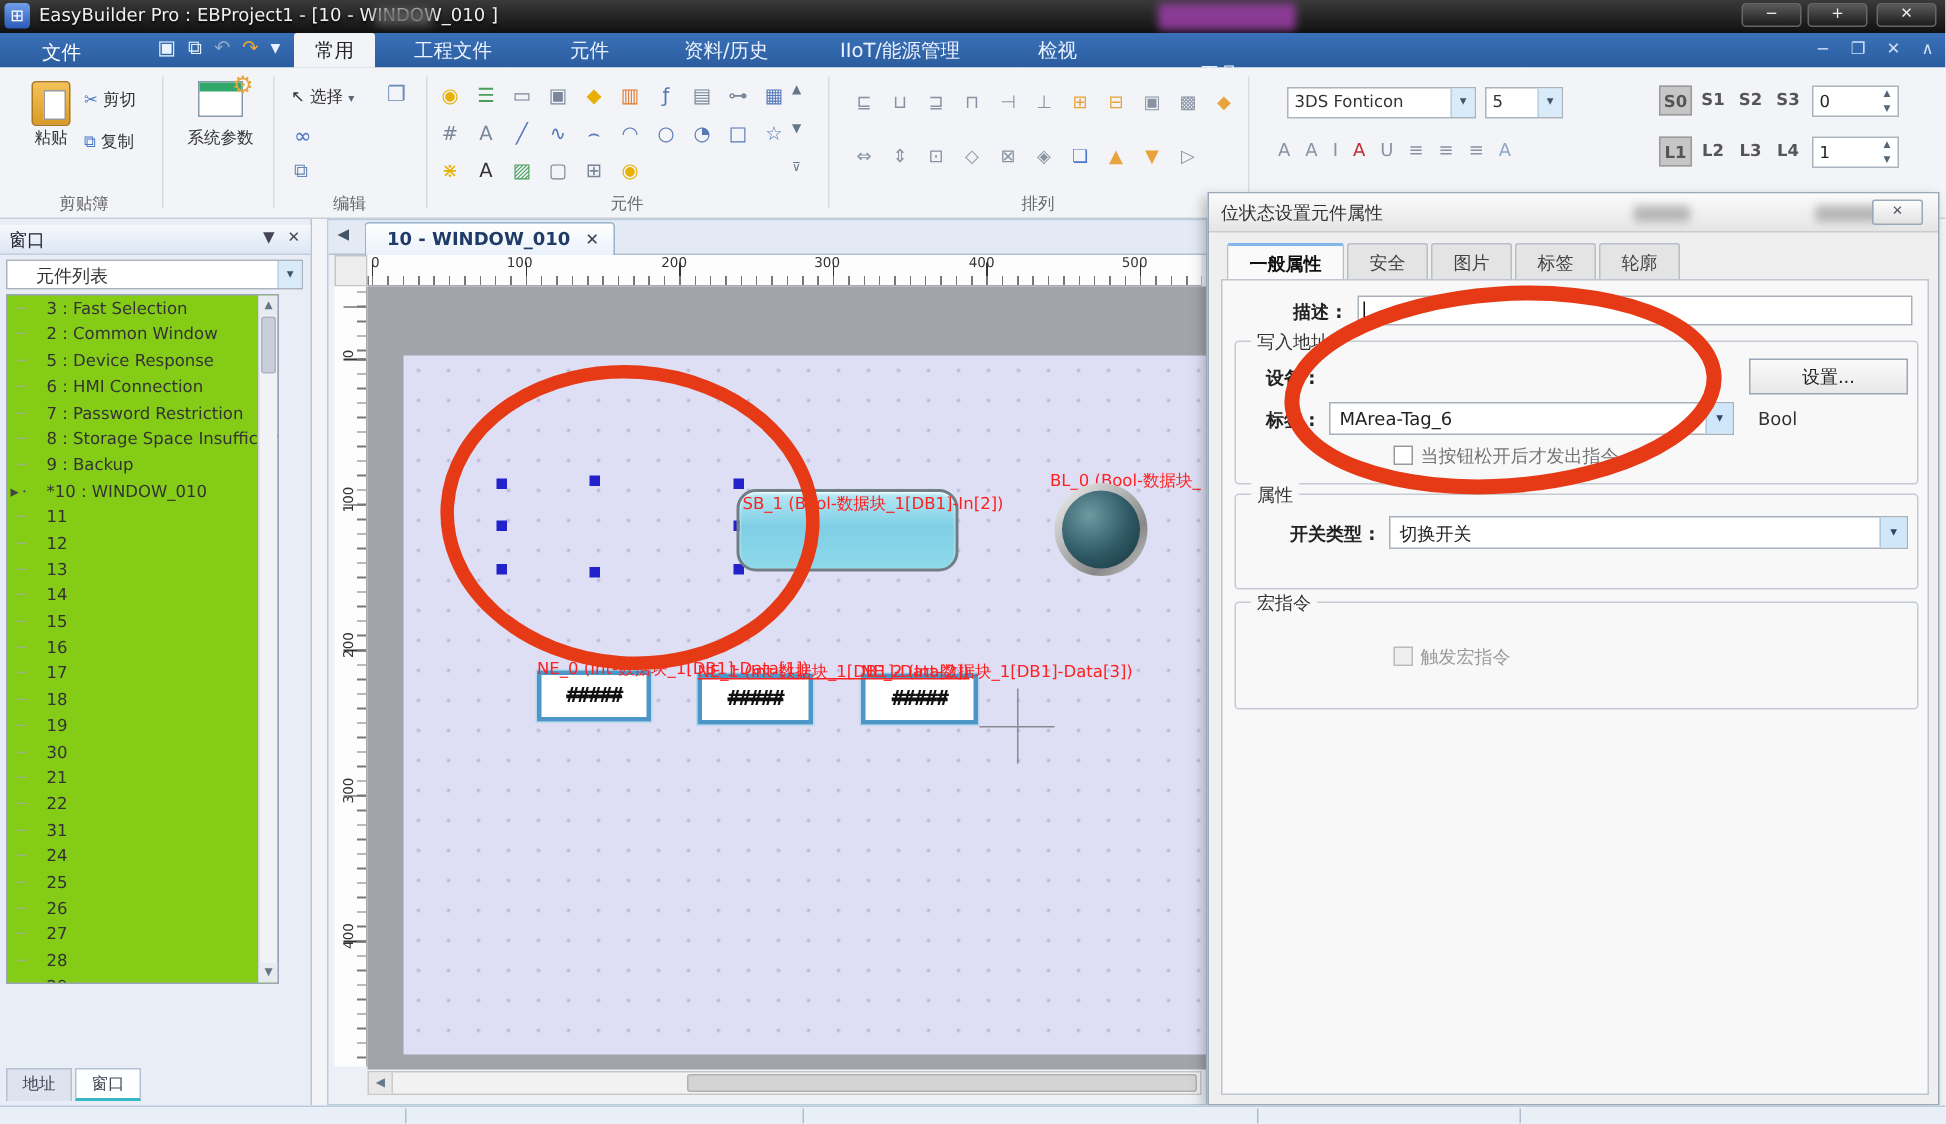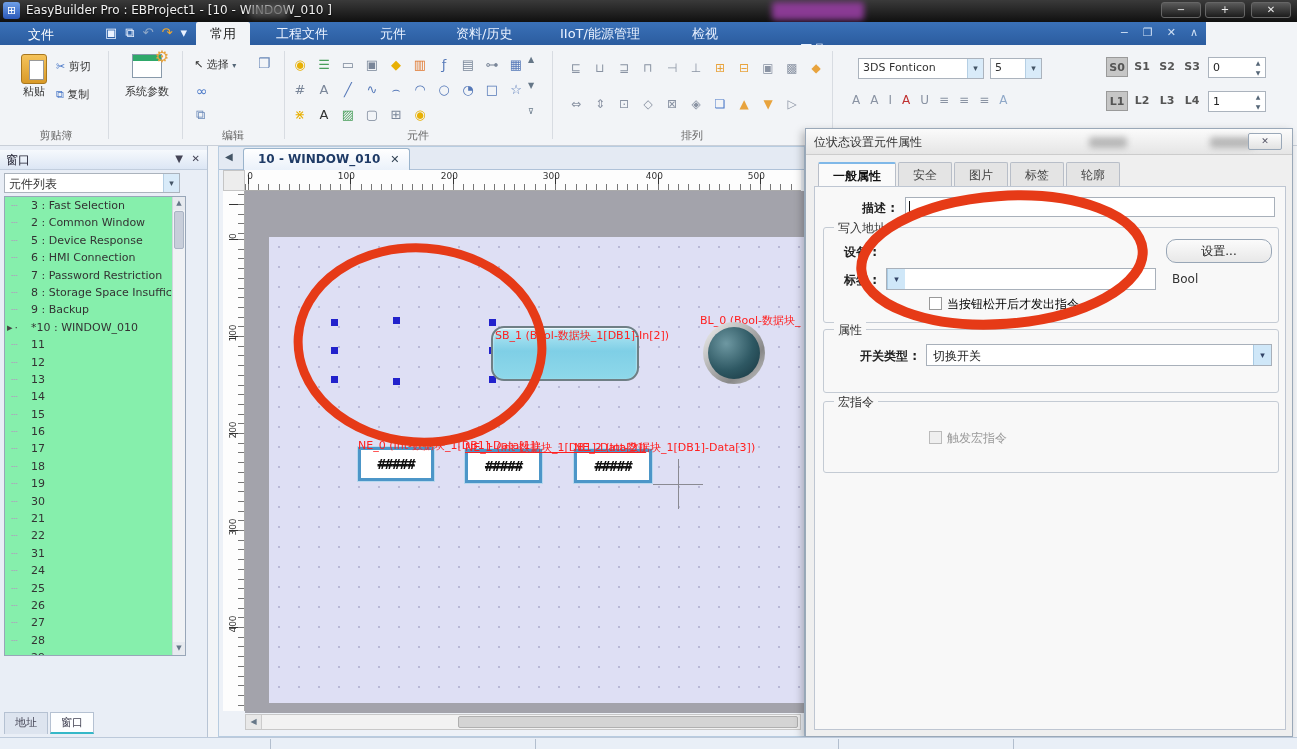--- a/index.html
+++ b/index.html
@@ -9,21 +9,21 @@
 
   
   #titlebar { position:absolute; left:0; top:0; width:1297px; height:22px;
     background:linear-gradient(#3a3a3a,#101010); color:#E8E8E8; }
   #titlebar .appico { position:absolute; left:3px; top:2px; width:17px; height:17px; background:linear-gradient(#6FA0E8,#2B58B8); border-radius:3px; color:#fff; font-size:11px; text-align:center; line-height:17px; }
   #titlebar .ttext { position:absolute; left:26px; top:3px; font-size:12px; color:#F0F0F0; text-shadow:0 1px 2px #000; white-space:nowrap; }
   .blur-blob { position:absolute; filter:blur(3px); border-radius:3px; opacity:.85; }
   .winbtn { position:absolute; top:2px; width:40px; height:16px; background:linear-gradient(#5a5a5a,#1c1c1c); border:1px solid #666; border-radius:3px; color:#eee; font-size:10px; text-align:center; line-height:14px; }
 
   
-  #menubar { position:absolute; left:0; top:22px; width:1206px; height:23px; background:linear-gradient(#3A71B8,#2B5C9F);text-decoration:underline; }
+  #menubar { position:absolute; left:0; top:22px; width:1297px; height:23px; background:linear-gradient(#3A71B8,#2B5C9F);text-decoration:underline; }
   .menu-file { position:absolute; left:10px; top:2px; padding:2px 18px; color:#fff; font-size:13px; }
   .quick { position:absolute; left:105px; top:2px; display:flex; gap:8px; }
   .quick span { font-size:13px; line-height:18px; }
   .mtab { position:absolute; top:0; height:23px; padding:3px 14px 0; color:#EAF2FF; font-size:13px; white-space:nowrap; }
   .mtab.active { background:#F2F4F7; color:#222; border-radius:2px 2px 0 0; }
   .menu-ctrls { position:absolute; right:8px; top:4px; display:flex; gap:14px; color:#CFE0F5; font-size:11px; }
 
   
   #ribbon { position:absolute; left:0; top:45px; width:1297px; height:101px; background:#F2F4F7; border-bottom:1px solid #C9CFD8; }
   .rsep { position:absolute; top:6px; width:1px; height:88px; background:#D8DCE2; }
@@ -45,22 +45,22 @@
   .stbtn.active { background:#C6C6C6; border:1px solid #9A9A9A; }
   .spin { position:absolute; width:58px; height:21px; background:#fff; border:1px solid #ABB3BD; }
   .spin .v { position:absolute; left:4px; top:3px; font-size:11px; }
   .spin .up,.spin .dn { position:absolute; right:1px; width:12px; height:9px; font-size:6px; text-align:center; line-height:9px; color:#567; }
   .spin .up { top:0; } .spin .dn { bottom:0; }
 
   
   #sidebar { position:absolute; left:0; top:146px; width:208px; height:591px; background:#E9EEF6; border-right:1px solid #B8C4D4; }
   .sb-head { position:absolute; left:0; top:4px; width:207px; height:20px; background:linear-gradient(#F6F9FD,#DCE6F4); border-bottom:1px solid #C2CEDE; font-size:12px; color:#223; padding:2px 6px; }
   .sb-head .hic { position:absolute; top:3px; font-size:10px; color:#445; }
-  .sb-combo { left:4px; top:27px; width:176px; height:20px; }
-  .sb-list { position:absolute; left:4px; top:50px; width:182px; height:460px; background:#86efac; border:1px solid #98A6B8; overflow:hidden; }
+  .sb-combo { left:4px; top:27px; width:198px; height:20px;padding-left:15px; }
+  .sb-list { position:absolute; left:4px; top:50px; width:182px; height:460px; background:#84cc16; border:1px solid #98A6B8; overflow:hidden; }
   .tnode { position:relative; height:17.4px; line-height:17.4px; font-size:11px; color:#333; padding-left:26px; white-space:nowrap; }
   .tnode::before { content:"\2504"; position:absolute; left:6px; color:#AAB; }
   .tnode.current::before { content:"\25B8\00B7"; color:#444; left:2px; letter-spacing:2px; }
   .vsb { position:absolute; right:0; top:0; width:13px; height:100%; background:#F0F2F5; border-left:1px solid #D0D6DE; }
   .vsb .a { position:absolute; left:0; width:12px; height:13px; font-size:7px; text-align:center; line-height:13px; color:#678; background:#E7EAEF; }
   .vsb .thumb { position:absolute; left:1px; top:14px; width:10px; height:38px; background:#C8CEDA; border:1px solid #AAB4C4; border-radius:2px; }
   .sb-tabs { position:absolute; left:4px; top:566px; display:flex; gap:2px; }
   .sb-tab { padding:2px 10px; font-size:11px; background:#DDE4EF; border:1px solid #B5C1D2; border-bottom:none; color:#445; }
   .sb-tab.active { background:#FDFEFF; border-bottom:2px solid #35B8C8; }
 
@@ -103,22 +103,22 @@
   .dtab.active { background:#FAFAFA; font-weight:bold; color:#111; border-top:2px solid #7FB8E8; }
   .dlg-content { position:absolute; left:8px; top:57px; width:472px; height:544px; background:#F8F8F8; border:1px solid #BEC6D2; }
   .flabel { position:absolute; font-size:12px; font-weight:bold; color:#222; white-space:nowrap; }
   .dinput { position:absolute; background:#fff; border:1px solid #A8B0BA; }
   .caret { position:absolute; left:3px; top:3px; width:1px; height:13px; background:#111; }
   .gbox { position:absolute; border:1px solid #C4CBD4; border-radius:3px; }
   .glegend { position:absolute; left:10px; top:-8px; background:#F8F8F8; padding:0 4px; font-size:12px; color:#333; }
   .dcombo { position:absolute; background:#fff; border:1px solid #A8B0BA; display:flex; height:22px; }
   .dcombo .val { flex:1; padding:3px 6px; font-size:12px; white-space:nowrap; overflow:hidden; }
   .dcombo .ab { width:18px; background:#CFE7F8; border-left:1px solid #A9CBE4; color:#346; font-size:9px; text-align:center; line-height:20px; }
-  .dbtn { position:absolute; background:linear-gradient(#FBFBFB,#E8E8E8); border:1px solid #98A6B6; border-radius:10px; font-size:12px; text-align:center; color:#222; }
-  .chk { position:absolute; font-size:12px; color:#000000; }
+  .dbtn { position:absolute; background:linear-gradient(#FBFBFB,#E8E8E8); border:1px solid #98A6B6; border-radius:0; font-size:12px; text-align:center; color:#222; }
+  .chk { position:absolute; font-size:12px; color:#737373; }
   .chk .box { display:inline-block; width:13px; height:13px; background:#fff; border:1px solid #999; vertical-align:-2px; margin-right:5px; }
   .chk.disabled { color:#999; }
   .chk.disabled .box { background:#EFEFEF; border-color:#BBB; }
 
   
   #statusbar { position:absolute; left:0; top:737px; width:1297px; height:12px; background:#E9EFF7; border-top:1px solid #BCC9DA; }
   #statusbar i { position:absolute; top:1px; width:1px; height:10px; background:#B2BECE; }
 
   #annot { position:absolute; left:0; top:0; width:1297px; height:749px; pointer-events:none; z-index:50; }
 </style>
@@ -435,20 +435,21 @@
       <div class="dinput" style="left:90px;top:10px;width:370px;height:20px;">
           <span class="caret"></span>
         </div>
 
       <div class="gbox" style="left:8px;top:40px;width:456px;height:96px;">
         <span class="glegend">写入地址</span>
         <span class="flabel" style="left:20px;top:16px;">设备 :</span>
         <div class="dbtn" style="left:342px;top:11px;width:106px;height:24px;line-height:22px;">设置...</div>
         <span class="flabel" style="left:20px;top:44px;">标签 :</span>
         <div class="dcombo" style="left:62px;top:40px;width:270px;">
+          <span class="val">MArea-Tag_6</span>
             <span class="ab">▾</span>
         </div>
         <span style="position:absolute;left:348px;top:44px;font-size:12px;color:#333;">Bool</span>
         <span class="chk" style="left:105px;top:68px;"><span class="box"></span><span>当按钮松开后才发出指令</span></span>
       </div>
 
       <div class="gbox" style="left:8px;top:142px;width:456px;height:64px;">
         <span class="glegend">属性</span>
         <span class="flabel" style="left:36px;top:18px;">开关类型 :</span>
         <div class="dcombo" style="left:102px;top:14px;width:346px;">

